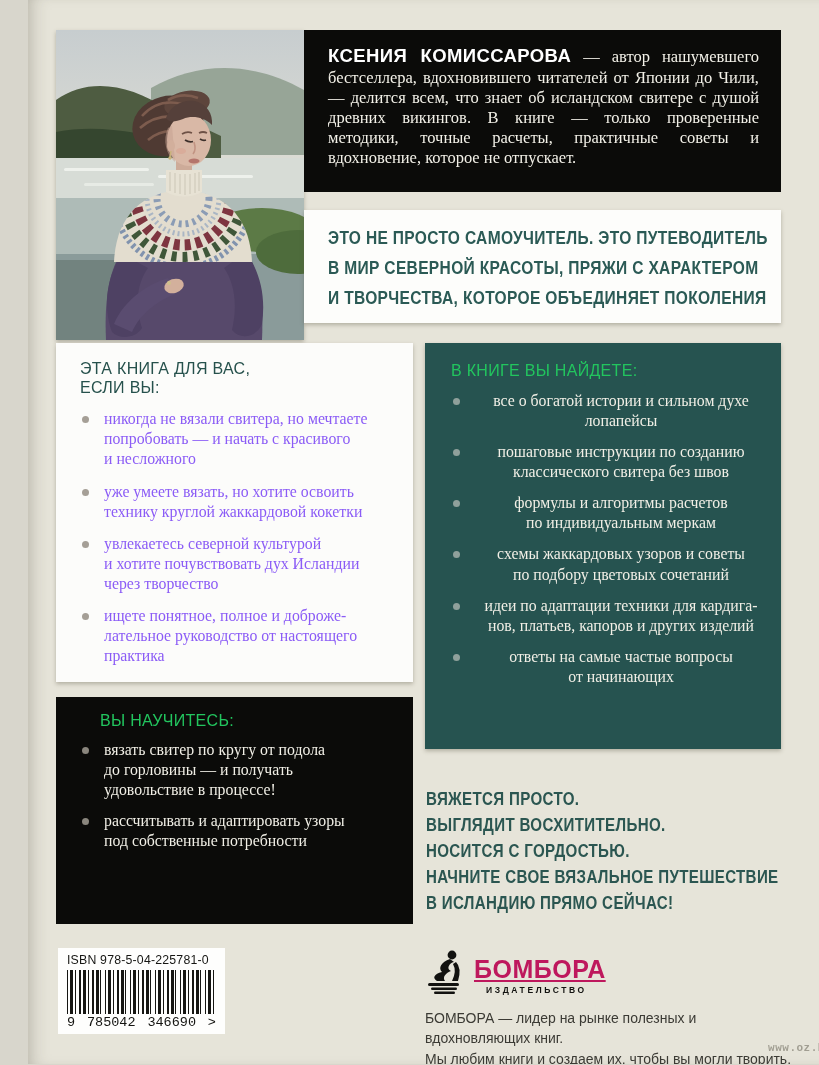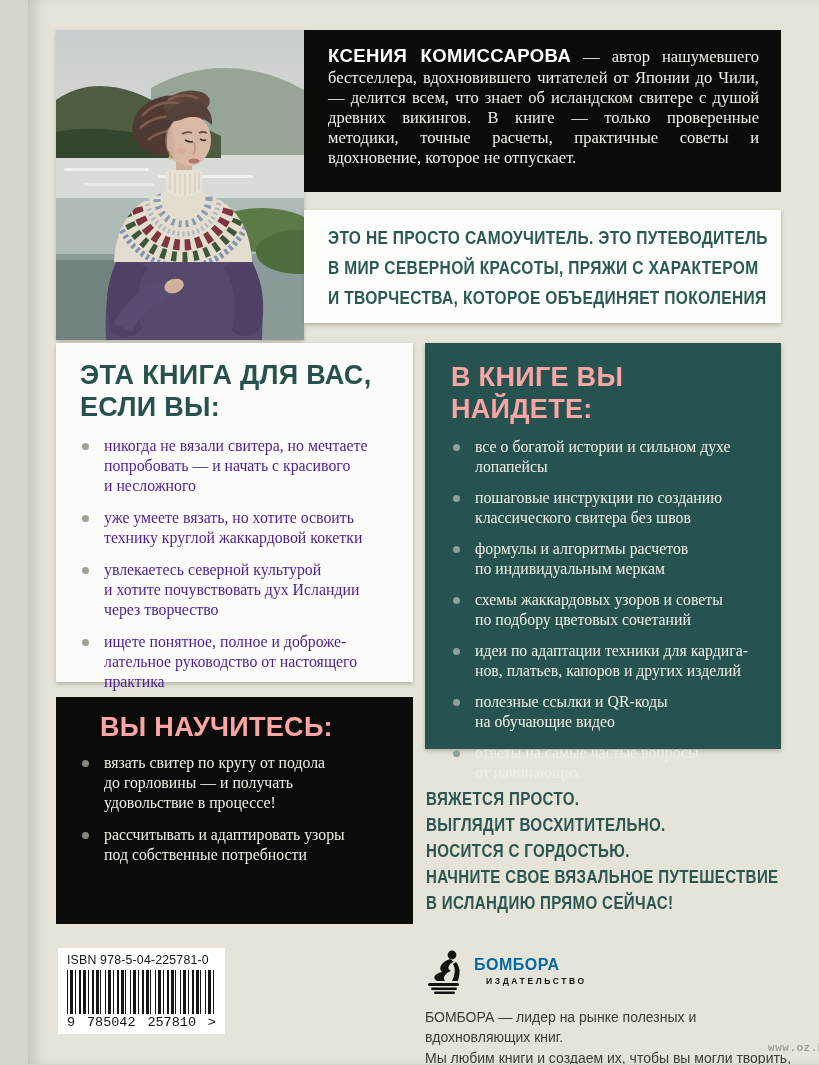--- a/index.html
+++ b/index.html
@@ -22,32 +22,32 @@
                letter-spacing:.4px;color:#ffffff;}
 
   
   .quote-box{left:276px;top:210px;width:477px;height:113px;background:#fdfdfb;padding:13px 0 12px 24px;}
   .condensed{white-space:pre;font-weight:bold;transform:scaleX(.84);transform-origin:left top;
              width:max-content;letter-spacing:.4px;}
   .quote-text{font-size:18.5px;line-height:30px;color:#2b5a55;}
 
   
   .foryou-box{left:28px;top:343px;width:357px;height:339px;background:#fcfcfa;padding:16px 16px 0 24px;}
-  .box-title{margin:0;font-weight:bold;font-size:27px;line-height:1.2;letter-spacing:.3px;
+  .box-title{margin:0;font-weight:normal;font-size:16px;line-height:1.2;letter-spacing:.3px;
              white-space:pre-line;color:#26514c;}
-  .title-light{color:#fca5a5;}
+  .title-light{color:#22c55e;}
   ul.bullets{list-style:none;margin:12px 0 0 0;padding:0;font-family:"Liberation Serif",serif;
-             font-size:15.8px;line-height:1.27;color:#4c1d95;}
+             font-size:15.8px;line-height:1.27;color:#8b5cf6;}
   ul.bullets li{position:relative;padding-left:24px;margin-bottom:12px;white-space:pre-line;}
   ul.bullets li::before{content:"";position:absolute;left:2px;top:7px;width:7px;height:7px;
                         border-radius:50%;background:#a59f96;}
   
   .find-box{left:397px;top:343px;width:356px;height:406px;background:#265350;padding:18px 14px 0 26px;}
   .find-box ul.bullets{color:#f1efe6;margin-top:11px;}
-  .find-box ul.bullets li{margin-bottom:11px;}
+  .find-box ul.bullets li{margin-bottom:11px;text-align:center;}
   .find-box ul.bullets li::before{background:#8fa09b;}
 
   
   .learn-box{left:28px;top:697px;width:357px;height:227px;background:#0b0b09;padding:14px 14px 0 24px;}
   .learn-box .box-title{padding-left:20px;}
   .learn-box ul.bullets{color:#f1efe6;margin-top:10px;}
   .learn-box ul.bullets li{margin-bottom:11px;}
   .learn-box ul.bullets li::before{background:#8a867d;}
 
   
@@ -60,21 +60,21 @@
   .ean-bars{margin-top:3px;height:44px;
      background:repeating-linear-gradient(90deg,#151512 0 1.5px,transparent 1.5px 3.5px,
        #151512 3.5px 6.5px,transparent 6.5px 8px,#151512 8px 9px,transparent 9px 12.5px);}
   .ean-digits{display:flex;justify-content:space-between;align-items:flex-start;
      font-family:"Liberation Mono",monospace;font-size:13.5px;color:#141411;margin-top:1px;}
 
   
   .publisher{left:397px;top:950px;width:370px;}
   .logo-row{display:flex;align-items:flex-start;}
   .logo-icon{width:40px;height:44px;margin-right:9px;}
-  .logo-name{font-weight:bold;font-size:16px;letter-spacing:.5px;color:#0369a1;line-height:1;margin-top:7px;}
+  .logo-name{font-weight:bold;font-size:25px;letter-spacing:.5px;color:#be185d;line-height:1;margin-top:7px;text-decoration:underline;}
   .logo-sub{font-weight:bold;font-size:8.5px;letter-spacing:2.6px;color:#121210;margin-top:3px;padding-left:12px;}
   .publisher-about{margin-top:13px;font-size:14px;line-height:1.45;color:#3b3a34;white-space:pre-line;}
 
   .watermark{right:15px;top:1042px;font-family:"Liberation Mono",monospace;font-size:11px;
              color:#a19e92;letter-spacing:.5px;font-weight:bold;}
 </style>
 </head>
 <body>
 
 <div class="page">
@@ -190,22 +190,20 @@
       <li>все о богатой истории и сильном духе
 лопапейсы</li>
       <li>пошаговые инструкции по созданию
 классического свитера без швов</li>
       <li>формулы и алгоритмы расчетов
 по индивидуальным меркам</li>
       <li>схемы жаккардовых узоров и советы
 по подбору цветовых сочетаний</li>
       <li>идеи по адаптации техники для кардига-
 нов, платьев, капоров и других изделий</li>
-      <li>полезные ссылки и QR-коды
-на обучающие видео</li>
       <li>ответы на самые частые вопросы
 от начинающих</li>
     </ul>
   </div>
 
   <div class="abs learn-box">
     <h2 class="box-title title-light">ВЫ НАУЧИТЕСЬ:</h2>
     <ul class="bullets">
       <li>вязать свитер по кругу от подола
 до горловины — и получать
@@ -222,21 +220,21 @@
 НАЧНИТЕ СВОЕ ВЯЗАЛЬНОЕ ПУТЕШЕСТВИЕ
 В ИСЛАНДИЮ ПРЯМО СЕЙЧАС!</div>
   </div>
 
   <div class="abs barcode-box">
     <div class="isbn">ISBN 978-5-04-225781-0</div>
     <div class="ean-bars"></div>
     <div class="ean-digits">
       <span>9</span>
       <span>785042</span>
-      <span>257810</span>
+      <span>346690</span>
       <span>&gt;</span>
     </div>
   </div>
 
   <div class="abs publisher">
     <div class="logo-row">
       <svg class="logo-icon" viewBox="0 0 40 44">
         <circle cx="27" cy="5" r="4.4" fill="#121210"></circle>
         <path d="M25,9 C16,12 13,18 17,22 C9,24 7,28 12,31 L20,31 C17,27 21,23 26,21 C21,19 24,13 29,12 Z" fill="#121210"></path>
         <path d="M31,12 q6,6 2,19 l-6,0 q5,-10 1,-17 Z" fill="#121210"></path>

